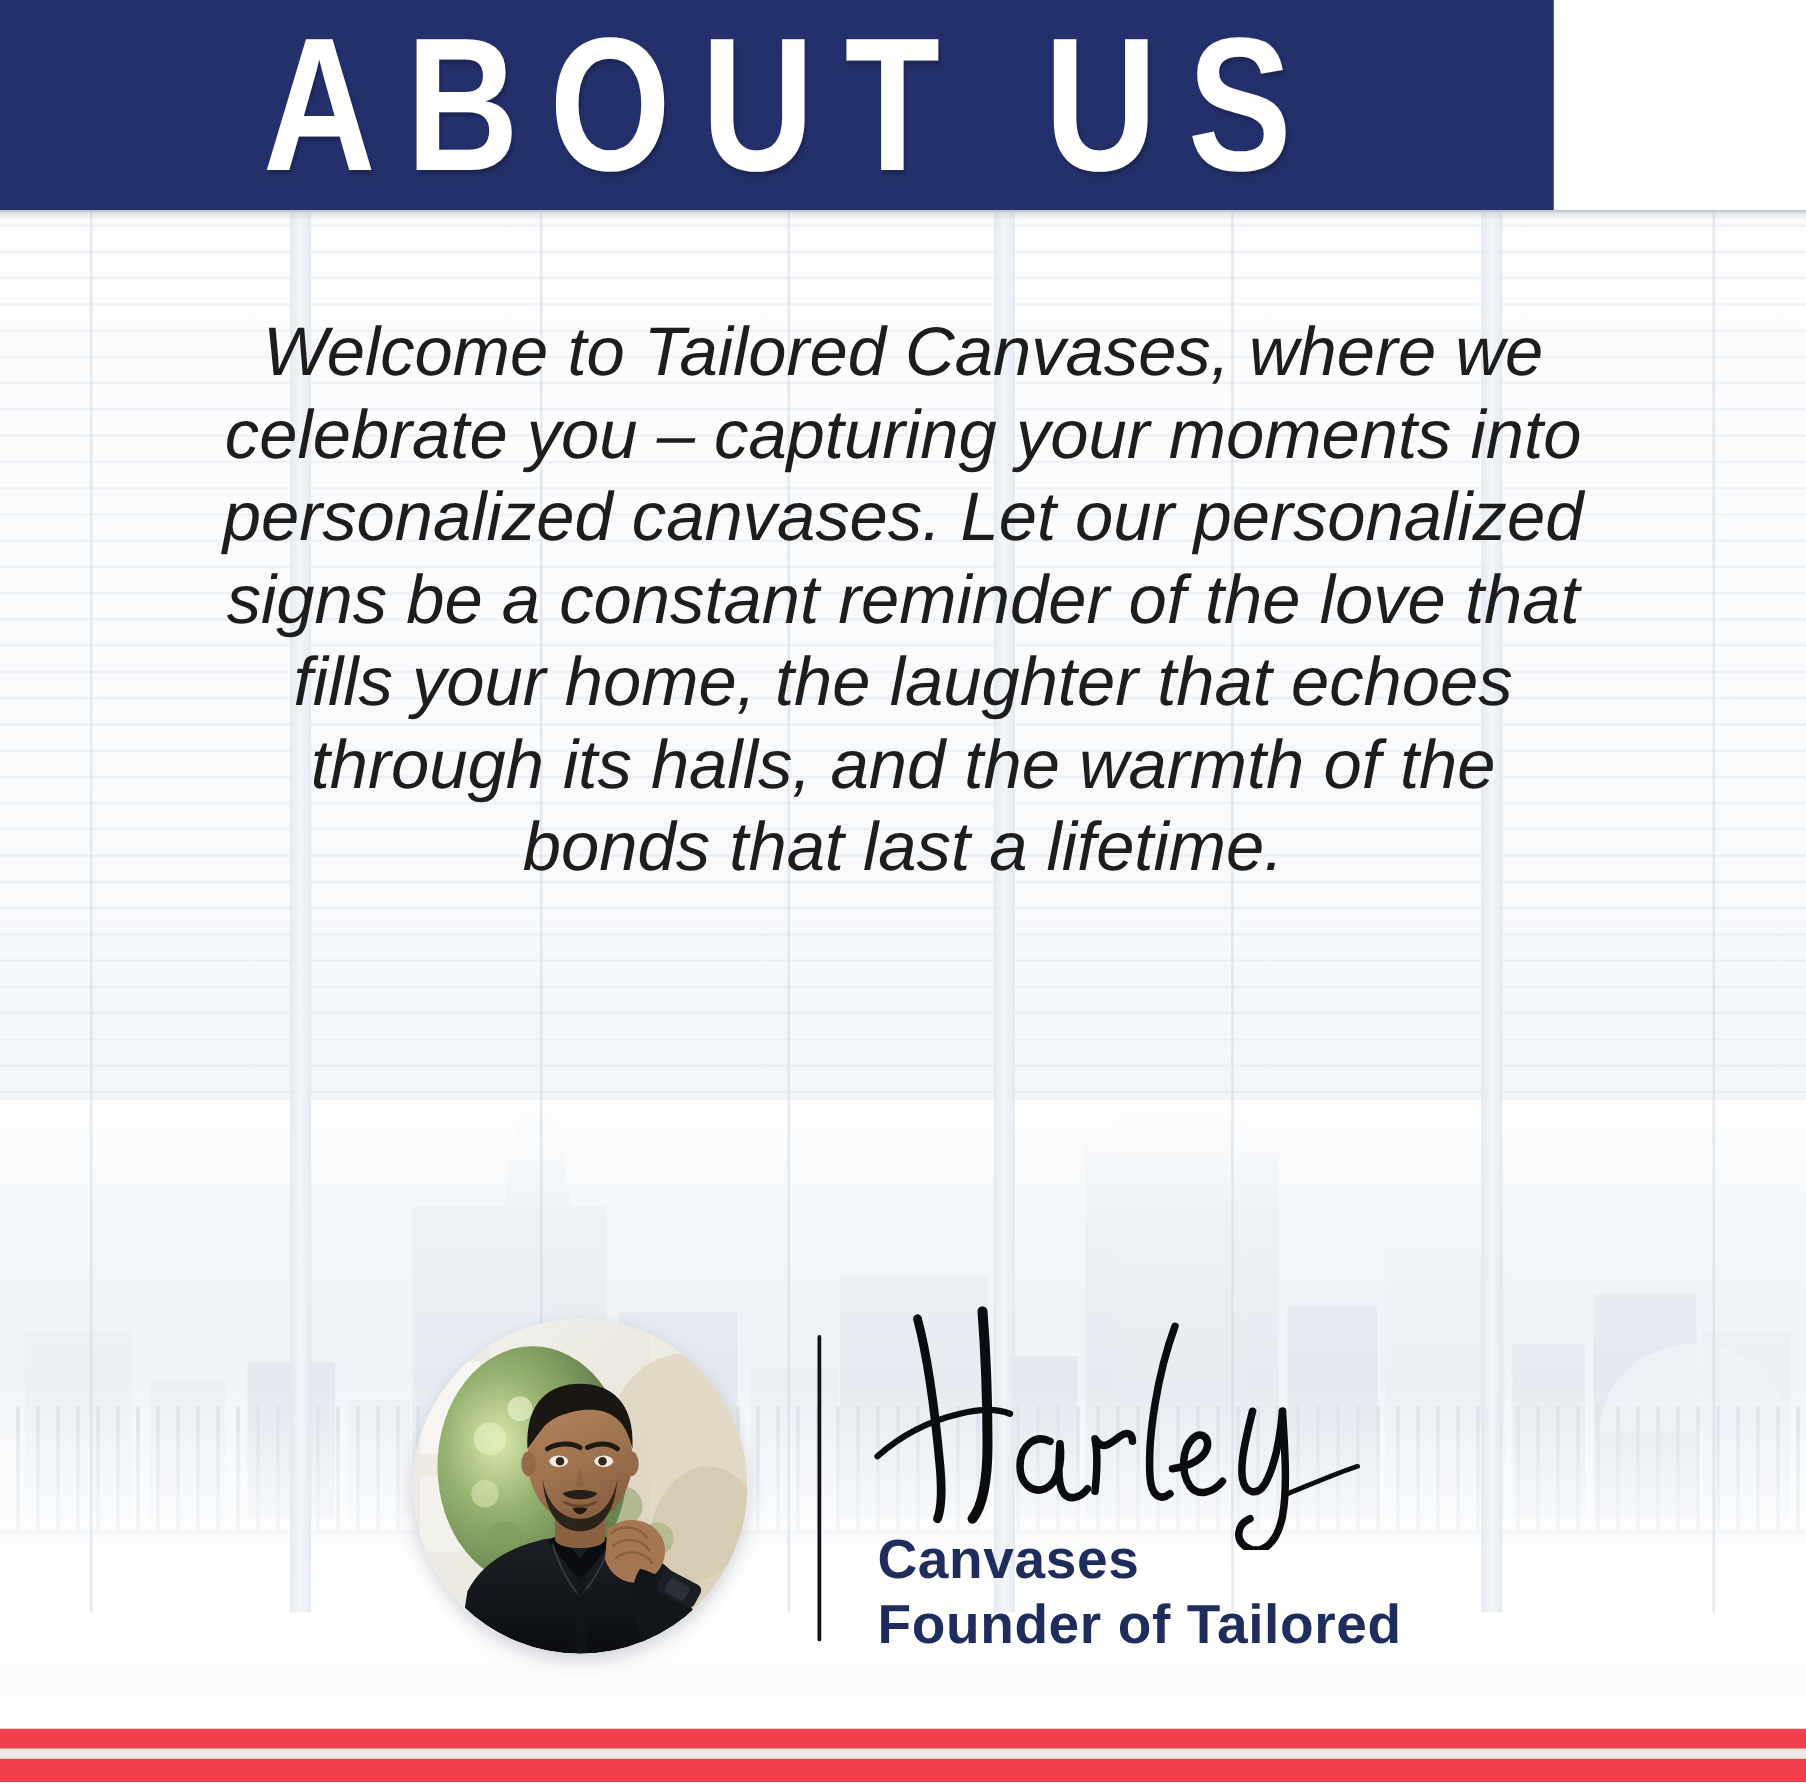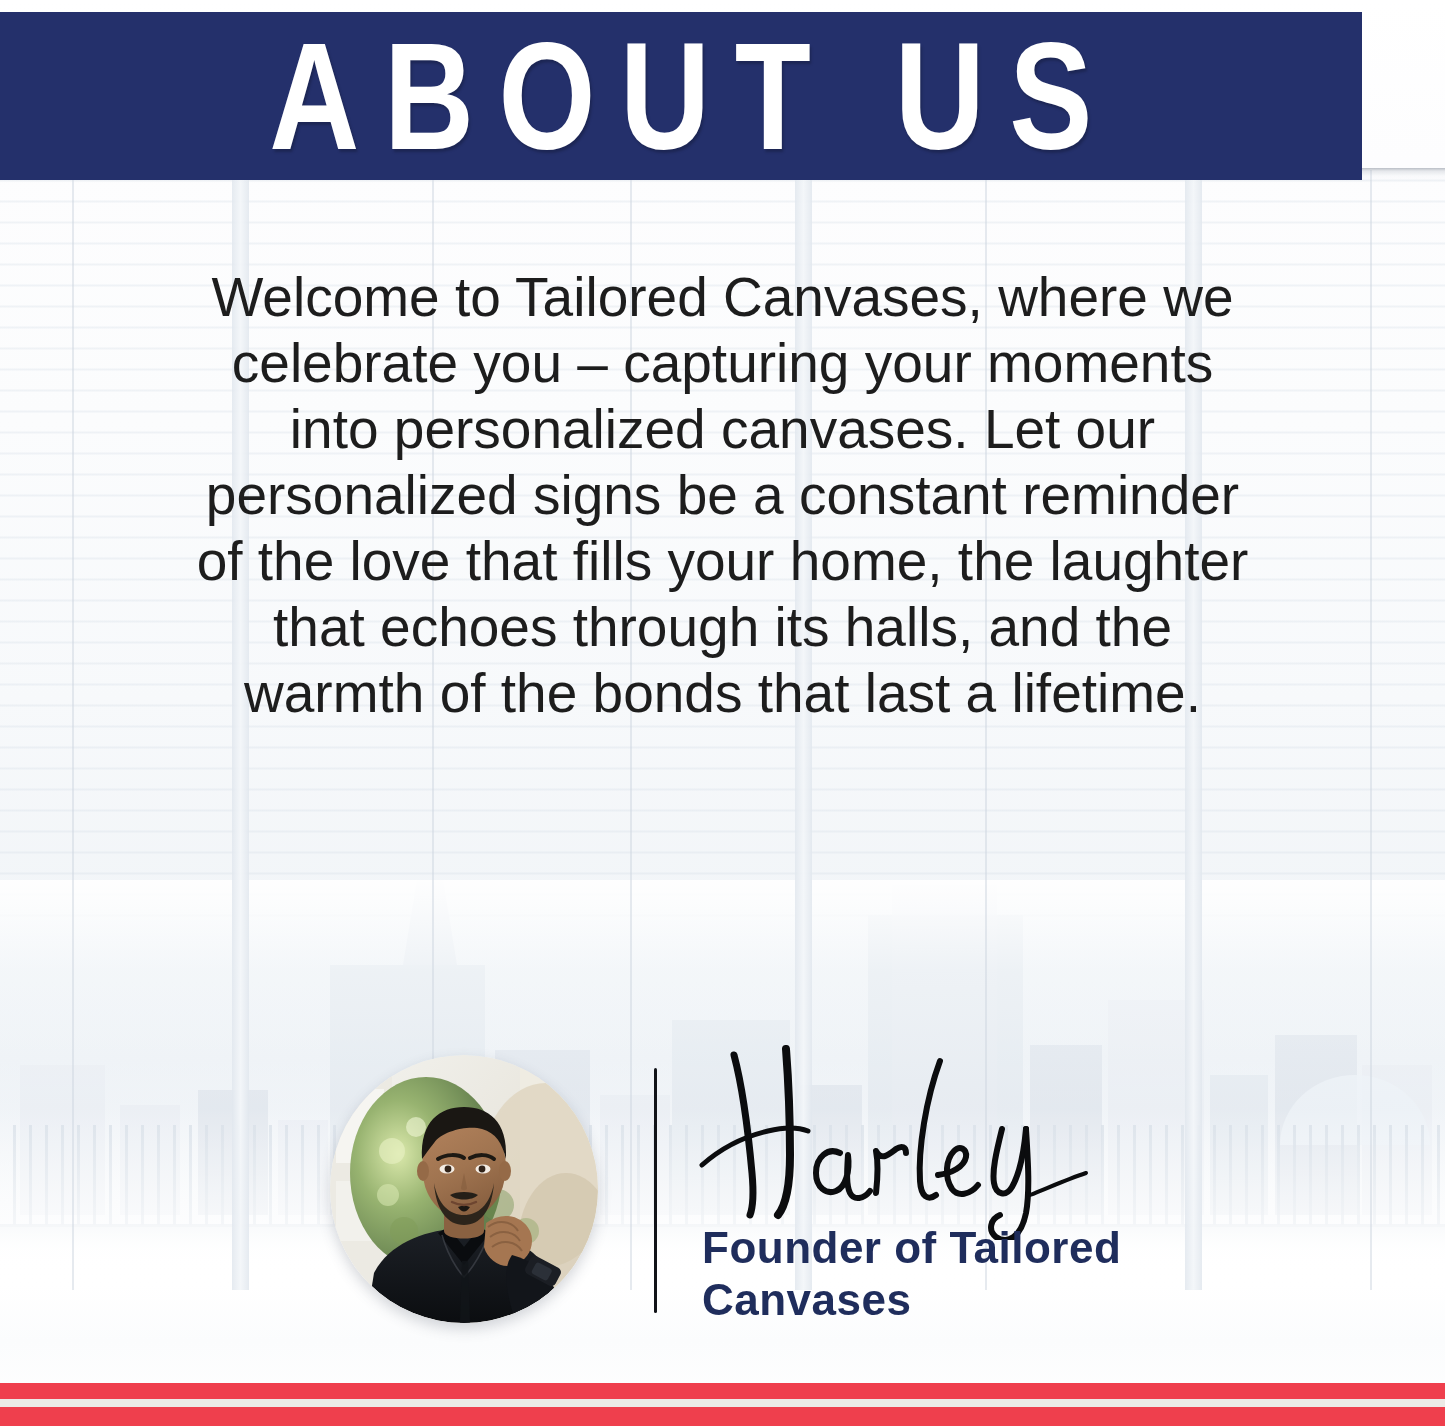--- a/index.html
+++ b/index.html
@@ -140,22 +140,22 @@
   .mullion.thin { background: rgba(205,213,223,0.5); width: 2px; }
   .mullion.thick {
     width: 17px;
     background: linear-gradient(to right,
         rgba(225,231,238,0.85), rgba(243,246,249,0.95), rgba(225,231,238,0.85));
   }
 
   
   .banner {
     position: absolute;
-    left: 0; top: 12px;
-    width: 1362px;
+    left: 0; top: 0;
+    width: 1243px;
     height: 168px;
     background: #24306b;
     display: flex;
     align-items: center;
     justify-content: center;
     z-index: 10;
   }
   .banner-title {
     color: #ffffff;
     font-family: "Liberation Sans Narrow", "Liberation Sans", sans-serif;
@@ -188,21 +188,21 @@
     top: 248px;
     width: 1095px;
     text-align: center;
     color: #1d1d1d;
     font-family: "Liberation Sans Narrow", "Liberation Sans", sans-serif;
     font-size: 55px;
     line-height: 66px;
     font-weight: normal;
     z-index: 6;
   }
-  .body-copy p { margin: 16px; }
+  .body-copy p { margin: 0; font-style: italic; }
   .body-copy .spacer { height: 66px; }
 
   
   .founder {
     position: absolute;
     left: 0; top: 1040px;
     width: 1445px;
     height: 300px;
     z-index: 7;
   }
@@ -451,21 +451,21 @@
           <path d="M336 84 C338 116 340 146 336 168 C331 192 318 200 306 192
                    C298 186 300 174 310 170" stroke-width="6"></path>
 
           <path d="M340 150 C360 142 378 134 396 128" stroke-width="4"></path>
         </g>
       </svg>
     </div>
   </div>
 
   <div class="founder-role">
+    <div>Canvases</div>
     <div>Founder of Tailored</div>
-    <div>Canvases</div>
   </div>
 
   <div class="stripe stripe-a"></div>
   <div class="stripe stripe-gap"></div>
   <div class="stripe stripe-b"></div>
 
 </div>
 
 </body></html>

